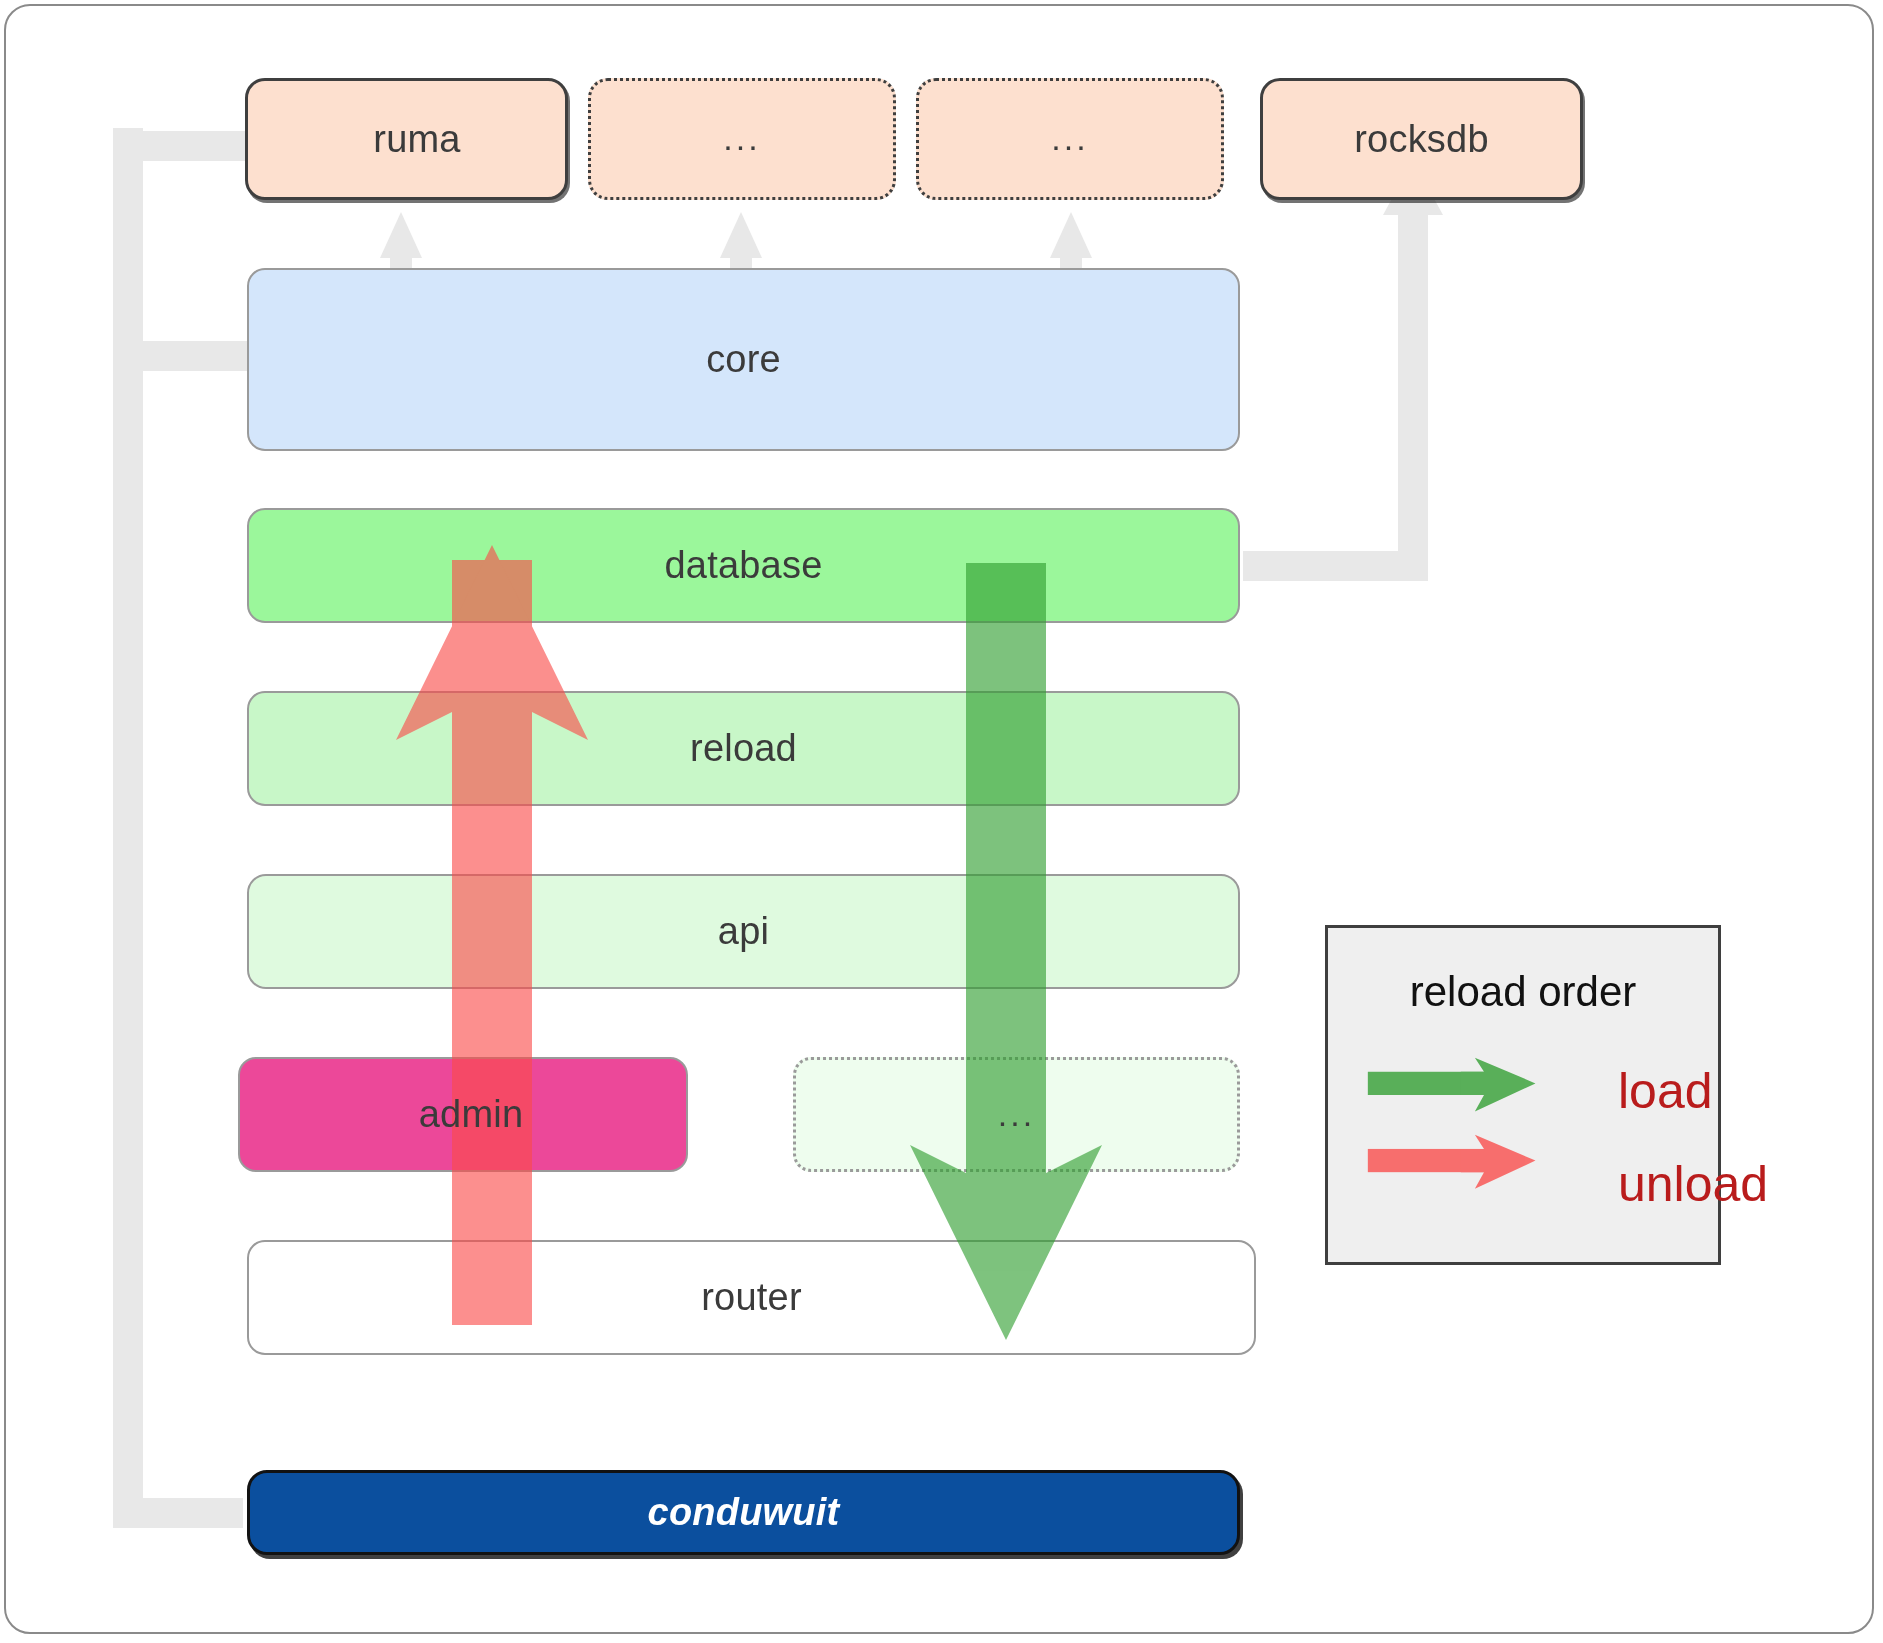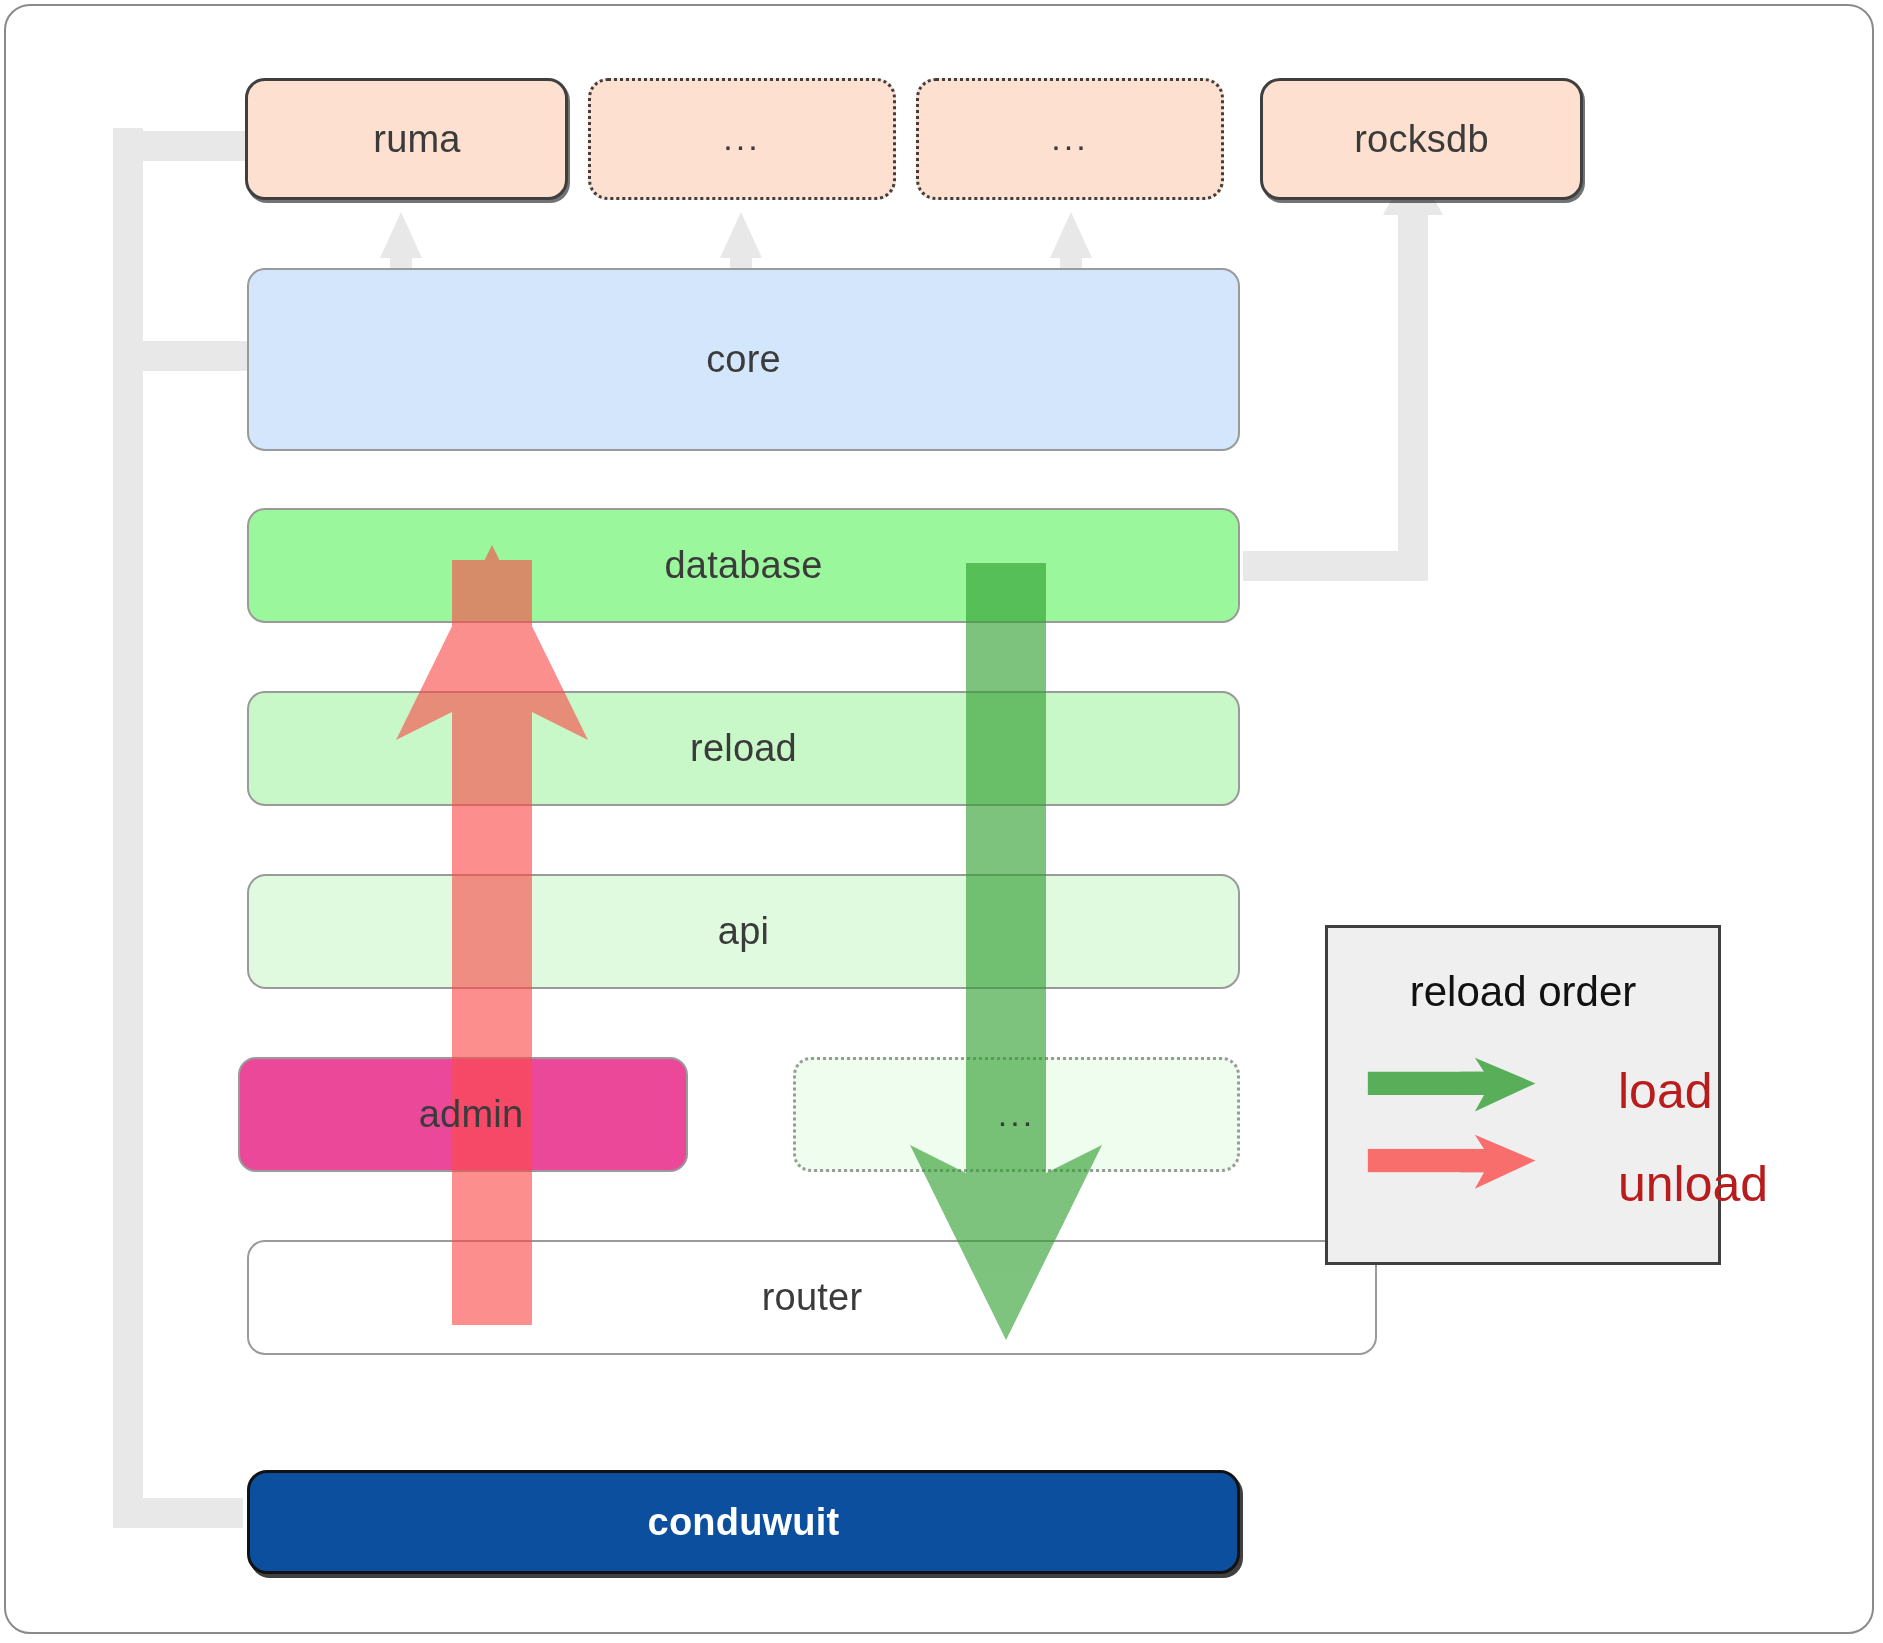--- a/index.html
+++ b/index.html
@@ -190,25 +190,25 @@
   </div>
 
   <div class="node layer" style="left:238px; top:1057px; width:450px; height:115px; background:#ec4899;padding-left:16px;">
     <span class="layer-label">admin</span>
   </div>
 
   <div class="node layer-dotted" style="left:793px; top:1057px; width:447px; height:115px; background:#eefdee;">
     <span class="dots layer-label">...</span>
   </div>
 
-  <div class="node layer" style="left:247px; top:1240px; width:1130px; height:115px; background:#ffffff;">
+  <div class="node layer" style="left:247px; top:1240px; width:1009px; height:115px; background:#ffffff;">
     <span class="layer-label">router</span>
   </div>
 
-  <div class="node app" style="left:247px; top:1470px; width:993px; height:104px;">
+  <div class="node app" style="left:247px; top:1470px; width:993px; height:85px;font-style:italic;">
     <span>conduwuit</span>
   </div>
 
   <svg class="overlay" viewBox="0 0 1883 1643">
 
     <g opacity="0.62">
 
       <rect x="452" y="560" width="80" height="765" fill="#fa4b49"></rect>
 
       <path d="M 492 545 L 588 740 L 532 712 L 532 740 L 452 740 L 452 712 L 396 740 Z" fill="#fa4b49"></path>

